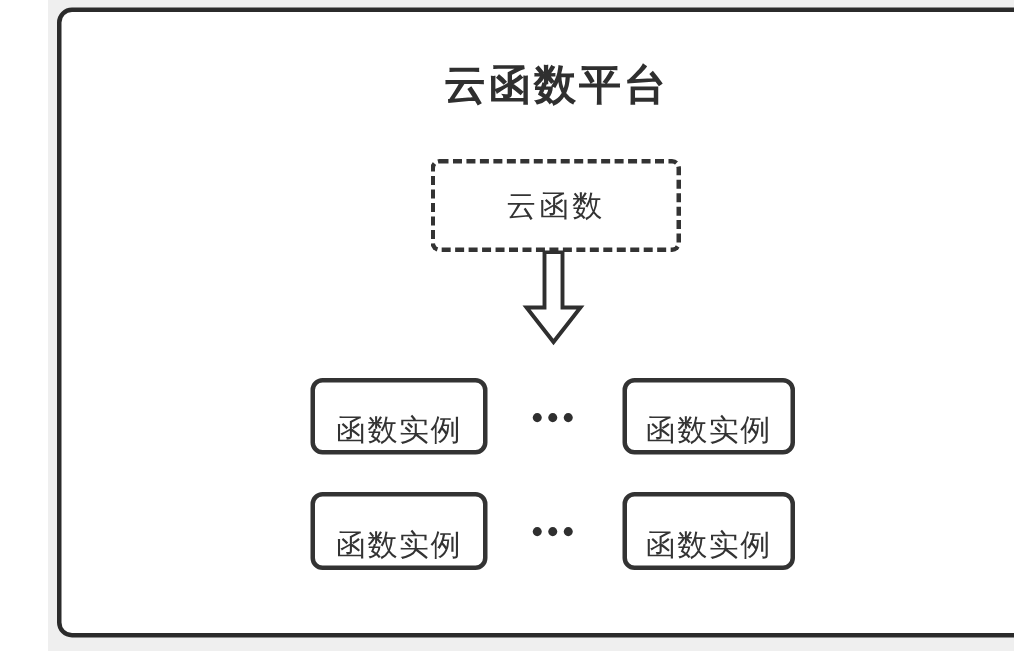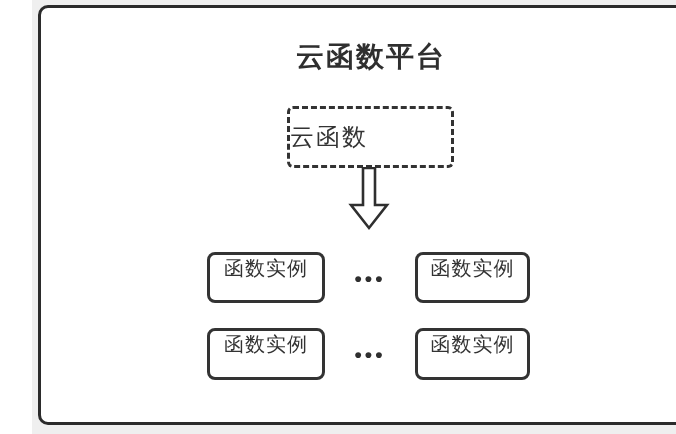--- a/index.html
+++ b/index.html
@@ -42,37 +42,38 @@
     left: 255px;
     top: 106px;
     width: 167px;
     height: 62px;
     box-sizing: border-box;
     border: 3px dashed #333333;
     border-radius: 6px;
     background: #ffffff;
     display: flex;
     align-items: center;
-    font-size: 24px;
+    justify-content: center;
+    font-size: 20px;
     color: #333333;
     letter-spacing: 2px;
   }
   .arrow-svg {
     position: absolute;
     left: 315px;
     top: 167px;
   }
   .instance-box {
     position: absolute;
     box-sizing: border-box;
     border: 3px solid #333333;
     border-radius: 8px;
     background: #ffffff;
     display: flex;
-    align-items: flex-start;
+    align-items: flex-end;
     justify-content: center;
     font-size: 20px;
     color: #333333;
     letter-spacing: 1px;
   }
   .box-r1-l { left: 175px; top: 252px; width: 118px; height: 51px; }
   .box-r1-r { left: 383px; top: 252px; width: 115px; height: 51px; }
   .box-r2-l { left: 175px; top: 328px; width: 118px; height: 52px; }
   .box-r2-r { left: 383px; top: 328px; width: 115px; height: 52px; }
   .dots {

